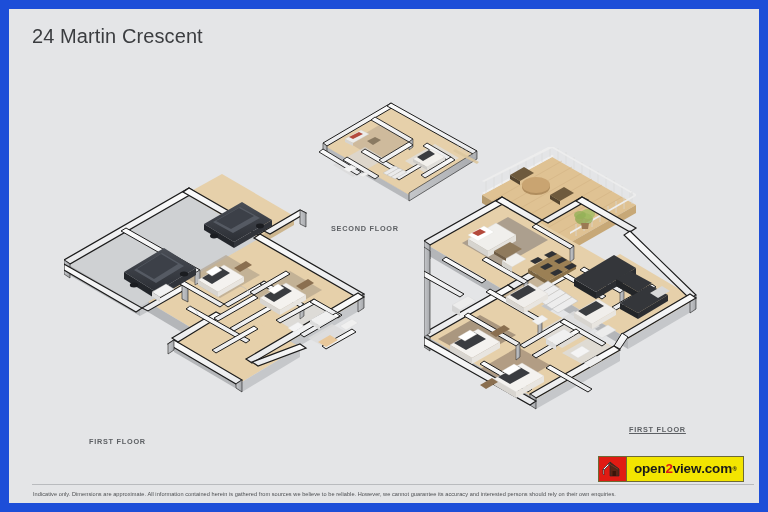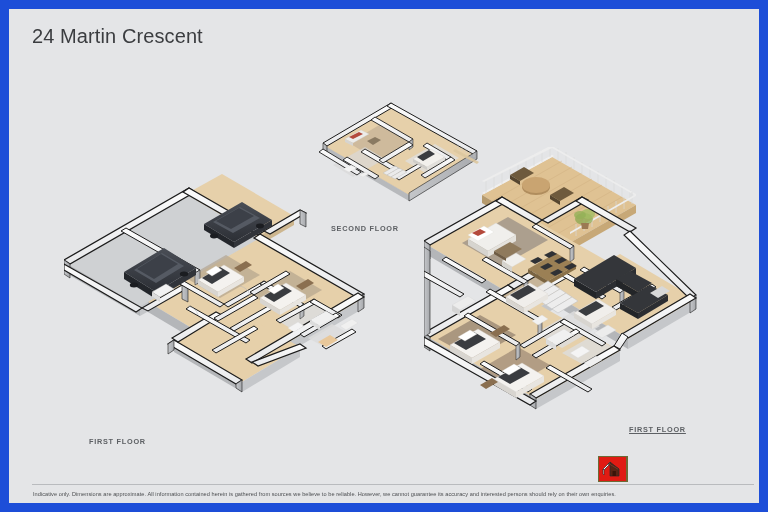--- a/index.html
+++ b/index.html
@@ -647,19 +647,26 @@
     <div id="logo">
       <div id="logo-mark">
         <svg width="21" height="18" viewBox="0 0 21 18">
           <polygon points="1,9 8,2 9,3 2,10" fill="#ffffff" stroke="#2a2a2a" stroke-width="0.7"></polygon>
           <polygon points="1,9 2,10 2,15 1,14" fill="#e8e8e8" stroke="#2a2a2a" stroke-width="0.6"></polygon>
           <polygon points="8,2 17,9 17,16 8,16" fill="#5a2414" stroke="#2a2a2a" stroke-width="0.7"></polygon>
           <polygon points="7,3 17,9 16,10 6,4" fill="#8c3a1e" stroke="#2a2a2a" stroke-width="0.6"></polygon>
           <rect x="10.5" y="11" width="3.4" height="5" fill="#3a1409"></rect>
         </svg>
       </div>
+      <div id="logo-word">
+        <span>open</span>
+          <span class="two">2</span>
+          <span>view</span>
+          <span class="tld">.com</span>
+          <span class="reg">®</span>
+      </div>
     </div>
 
     <div id="footer-rule"></div>
     <div id="footer-text">Indicative only. Dimensions are approximate. All information contained herein is gathered from sources we believe to be reliable. However, we cannot guarantee its accuracy and interested persons should rely on their own enquiries.</div>
 
   </div>
 </div>
 
 </body></html>

